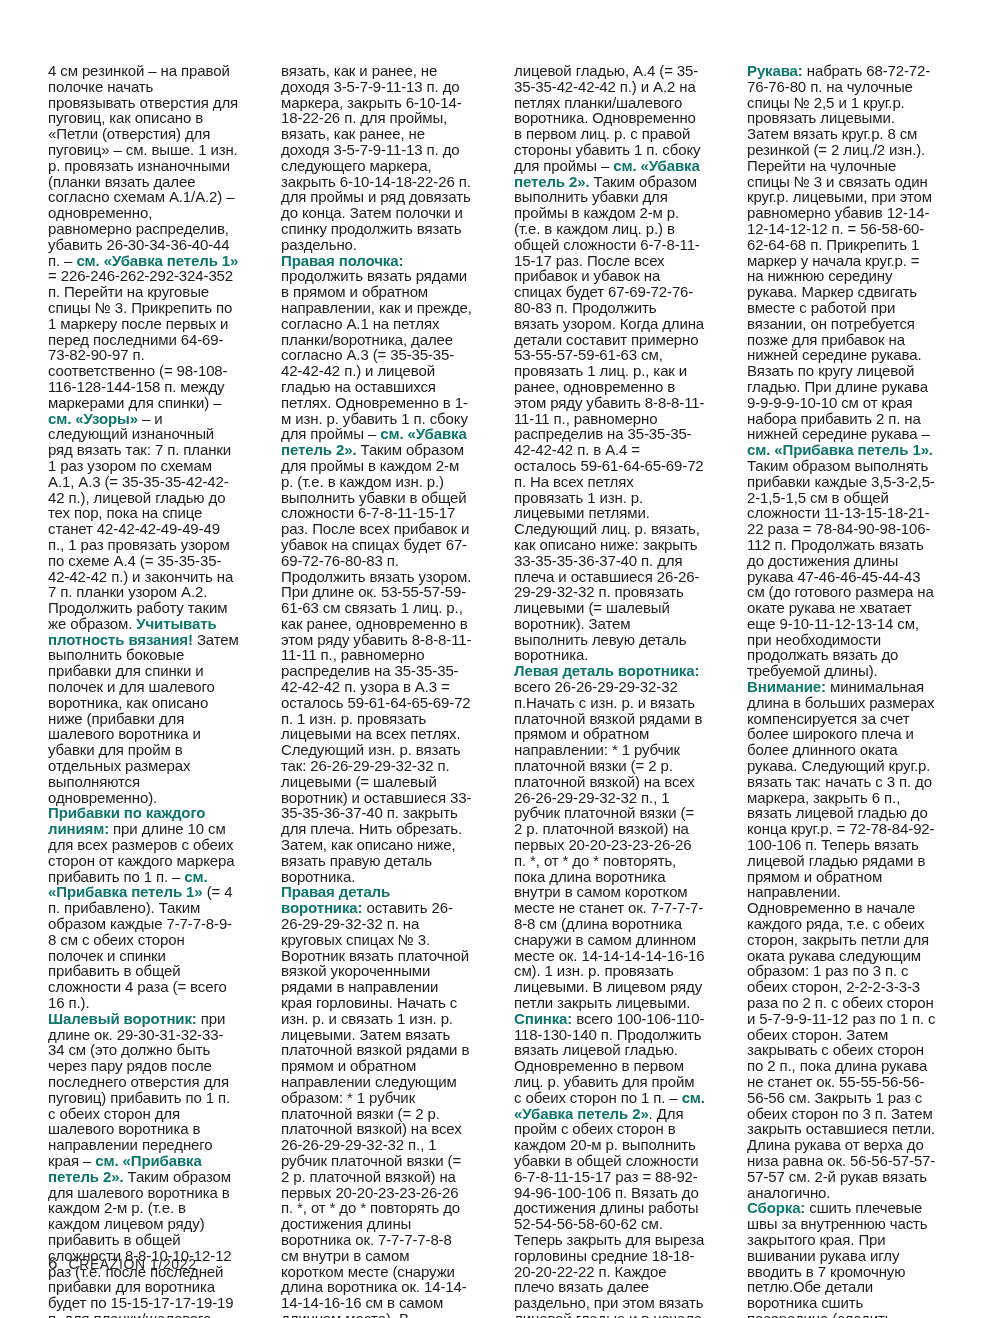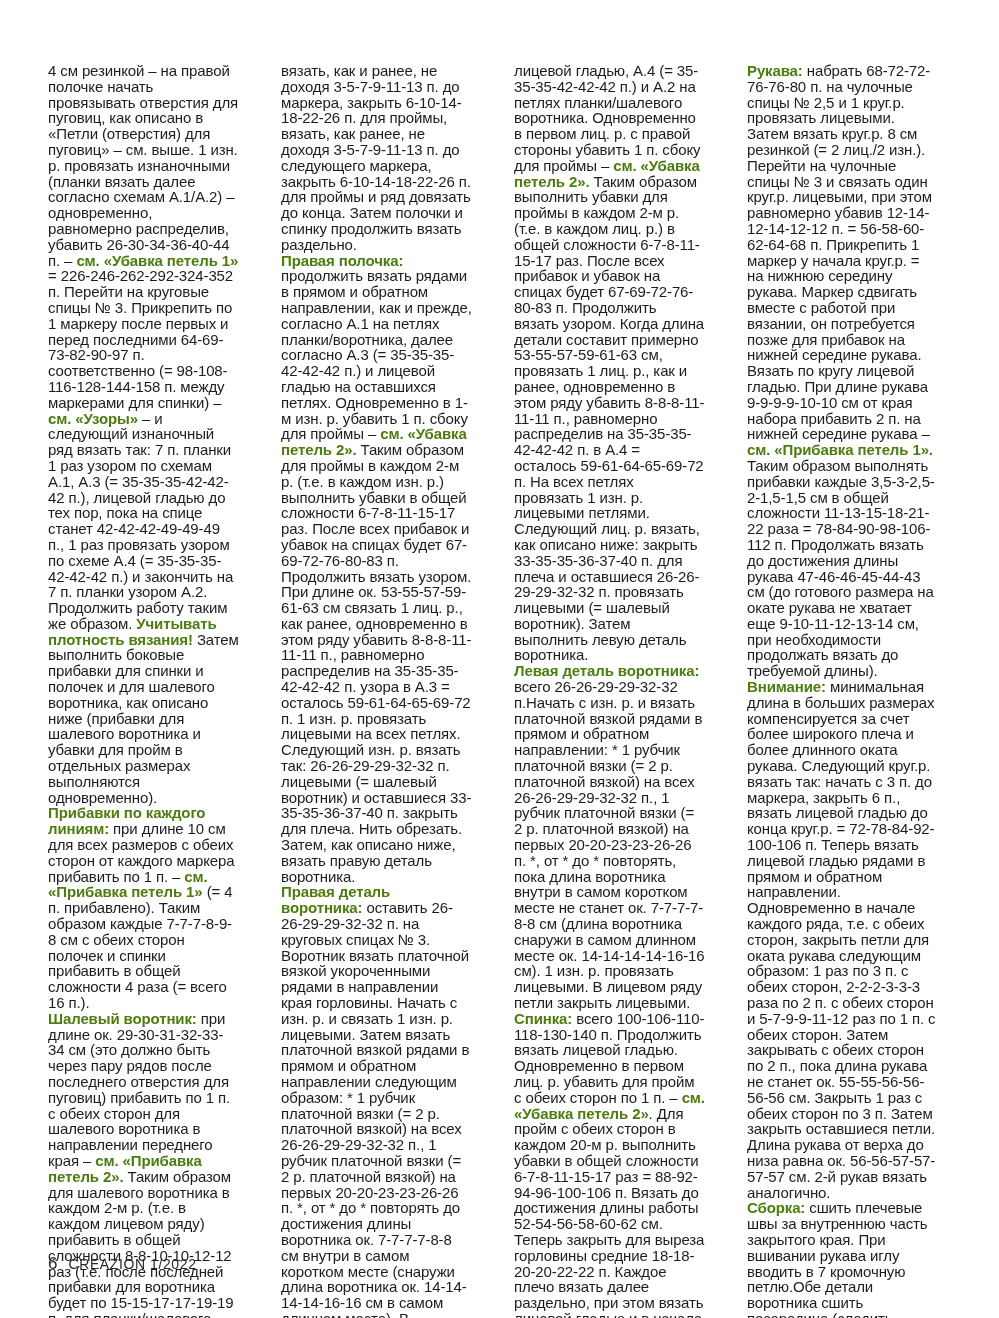--- a/index.html
+++ b/index.html
@@ -30,21 +30,21 @@
     margin: 0;
     font-size: 15px;
     line-height: 15.8px;
     letter-spacing: -0.12px;
     color: #1d1d1d;
     text-align: left;
     word-wrap: break-word;
   }
   .para b {
     font-weight: 700;
-    color: #4d7c0f;
+    color: #0f766e;
   }
   .footer {
     position: absolute;
     left: 48px;
     top: 1254px;
     display: flex;
     align-items: baseline;
     gap: 11px;
     color: #2a2a2a;
   }

